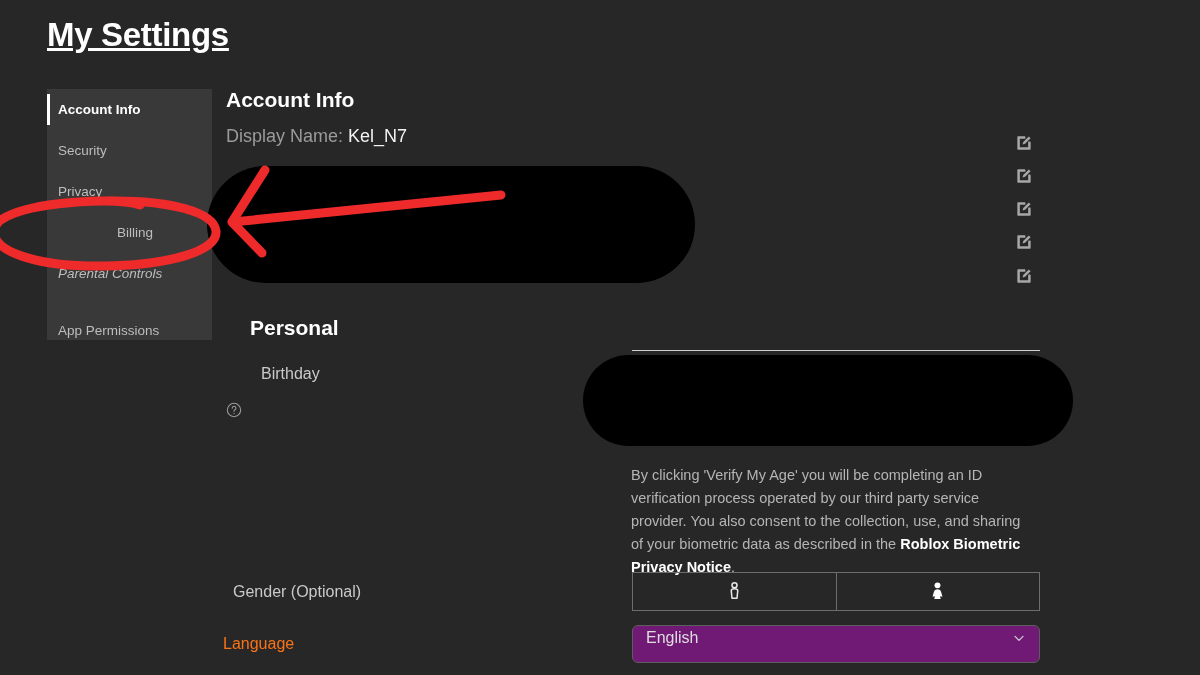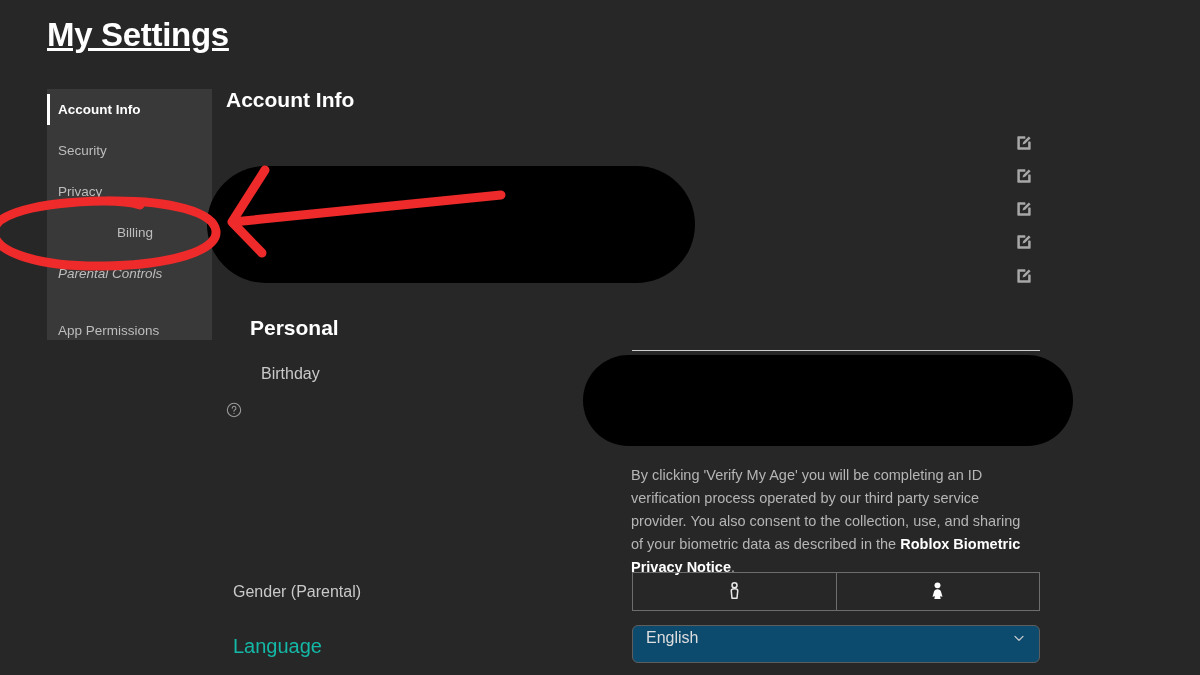--- a/index.html
+++ b/index.html
@@ -180,35 +180,35 @@
     justify-content: center;
     box-sizing: border-box;
     cursor: pointer;
   }
   .gender-btn + .gender-btn { border-left: none; }
   .gender-btn svg { display: block; }
 
   
   #language-label {
     position: absolute;
-    left: 233px;
+    left: 223px;
     top: 635px;
-    font-size: 20px;
-    color: #14b8a6;
+    font-size: 16px;
+    color: #f97316;
     white-space: nowrap;
   }
   #language-select {
     position: absolute;
     left: 632px;
     top: 625px;
     width: 408px;
     height: 38px;
     border: 1px solid #5e5e5e;
     border-radius: 6px;
-    background: #0c4a6e;
+    background: #701a75;
     box-sizing: border-box;
     display: flex;
     align-items: center;
     padding: 0 12px 12px 13px;
     cursor: pointer;
   }
   #language-value {
     flex: 1;
     font-size: 16px;
     color: #dedede;
@@ -270,20 +270,24 @@
     </div>
   <div class="side-item" style="top:221px;">
       <span>App Permissions</span>
     </div>
 </nav>
 
 <main id="main">
 
   <div id="account-info-heading">Account Info</div>
 
+  <div id="display-name-row">
+    <span>Display Name:</span>
+    <span class="value">Kel_N7</span>
+  </div>
 
   <div class="edit-icon" style="top:134px;">
     <svg viewBox="0 0 24 24" width="18" height="18" fill="none" stroke="currentColor" stroke-width="1.7" stroke-linecap="round" stroke-linejoin="round">
       <path d="M4 4h9v1.6H5.6v12.8h12.8V11H20v9H4z"></path>
         <path d="M10 14l1-3.4 7.4-7.4 2.4 2.4-7.4 7.4z" fill="currentColor" stroke="none"></path>
     </svg>
   </div>
   <div class="edit-icon" style="top:167px;">
     <svg viewBox="0 0 24 24" width="18" height="18" fill="none" stroke="currentColor" stroke-width="1.7" stroke-linecap="round" stroke-linejoin="round">
       <path d="M4 4h9v1.6H5.6v12.8h12.8V11H20v9H4z"></path>
@@ -318,21 +322,21 @@
       <circle cx="12" cy="17.2" r="0.9" fill="currentColor" stroke="none"></circle>
     </svg>
   </div>
 
   <div id="field-underline"></div>
 
   <p id="verify-text">
     <span>By clicking 'Verify My Age' you will be completing an ID verification process operated by our third party service provider. You also consent to the collection, use, and sharing of your biometric data as described in the </span><b>Roblox Biometric Privacy Notice</b><span>.</span>
   </p>
 
-  <div id="gender-label">Gender (Parental)</div>
+  <div id="gender-label">Gender (Optional)</div>
   <div id="gender-group">
     <div class="gender-btn">
       <span>
         <svg viewBox="0 0 24 24" width="23" height="23" fill="none" stroke="#e8e8e8" stroke-width="1.6" stroke-linejoin="round">
           <circle cx="12" cy="5.5" r="2.6"></circle>
           <path d="M8.6 11.2c0-1.2 1.5-2 3.4-2s3.4.8 3.4 2L14.6 19H9.4z"></path>
         </svg>
       </span>
     </div>
     <div class="gender-btn">

